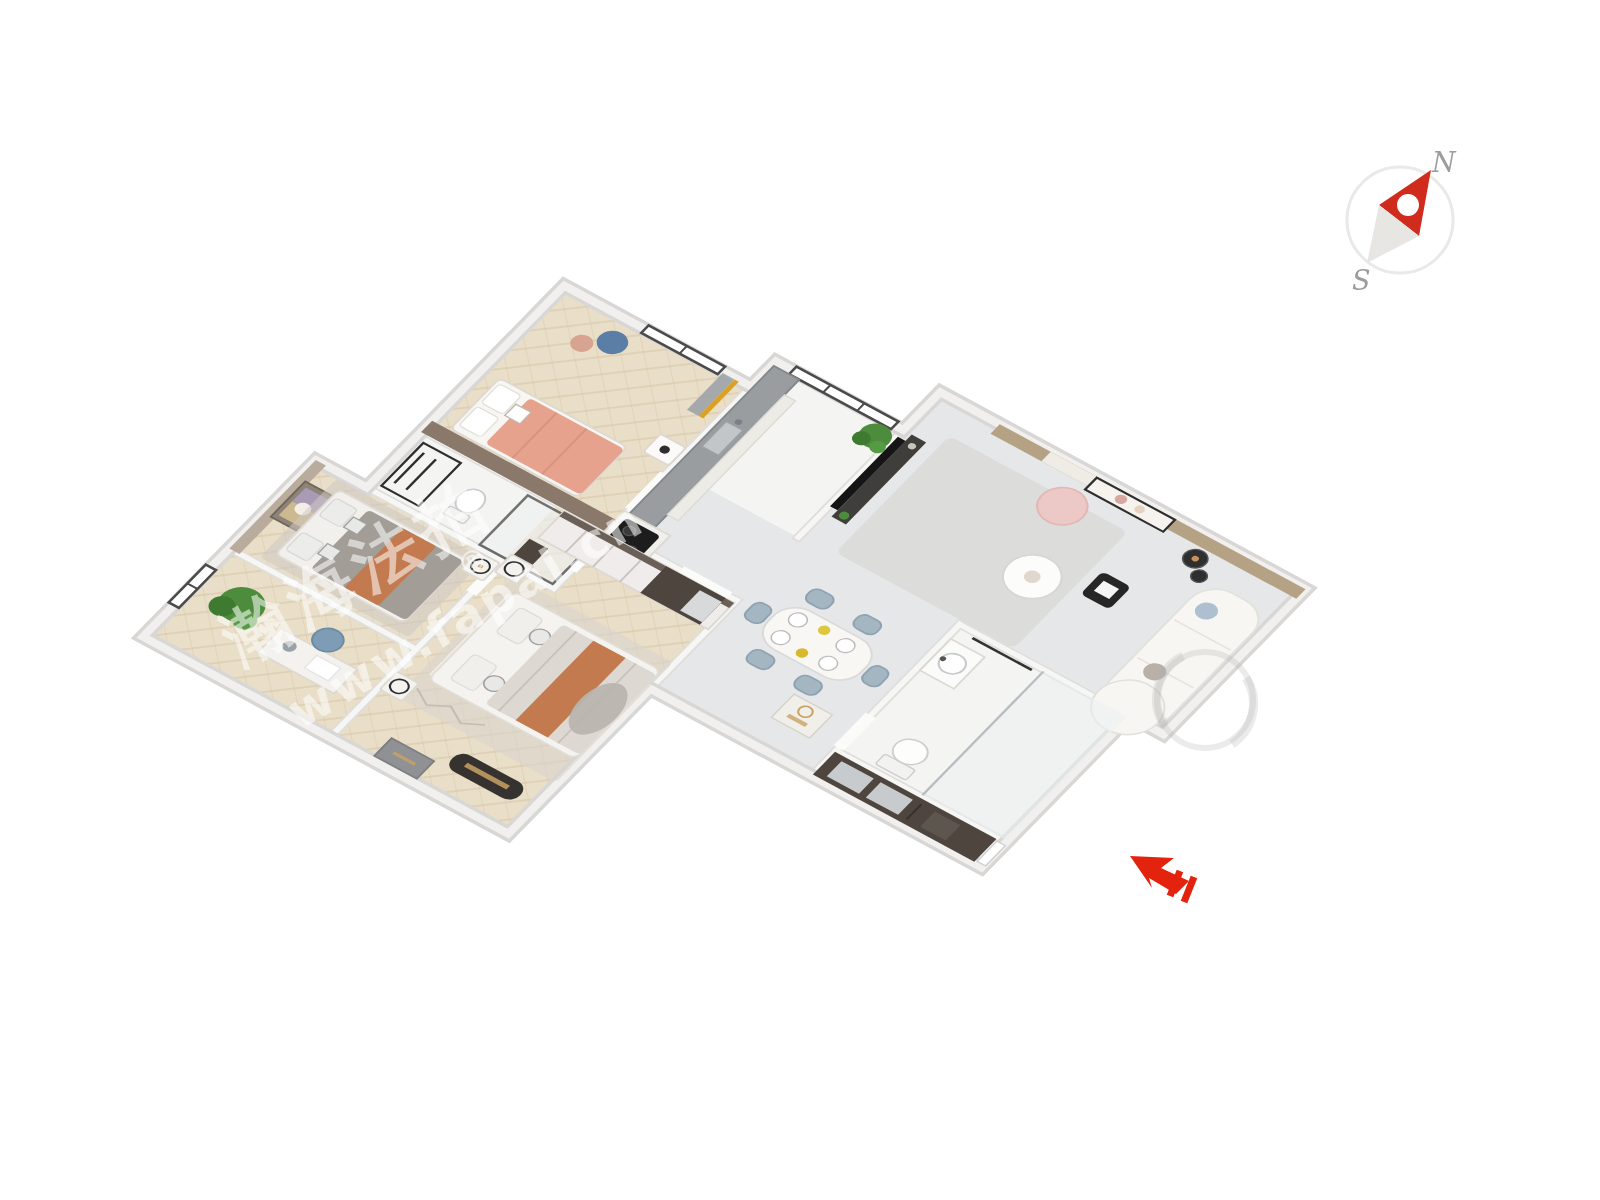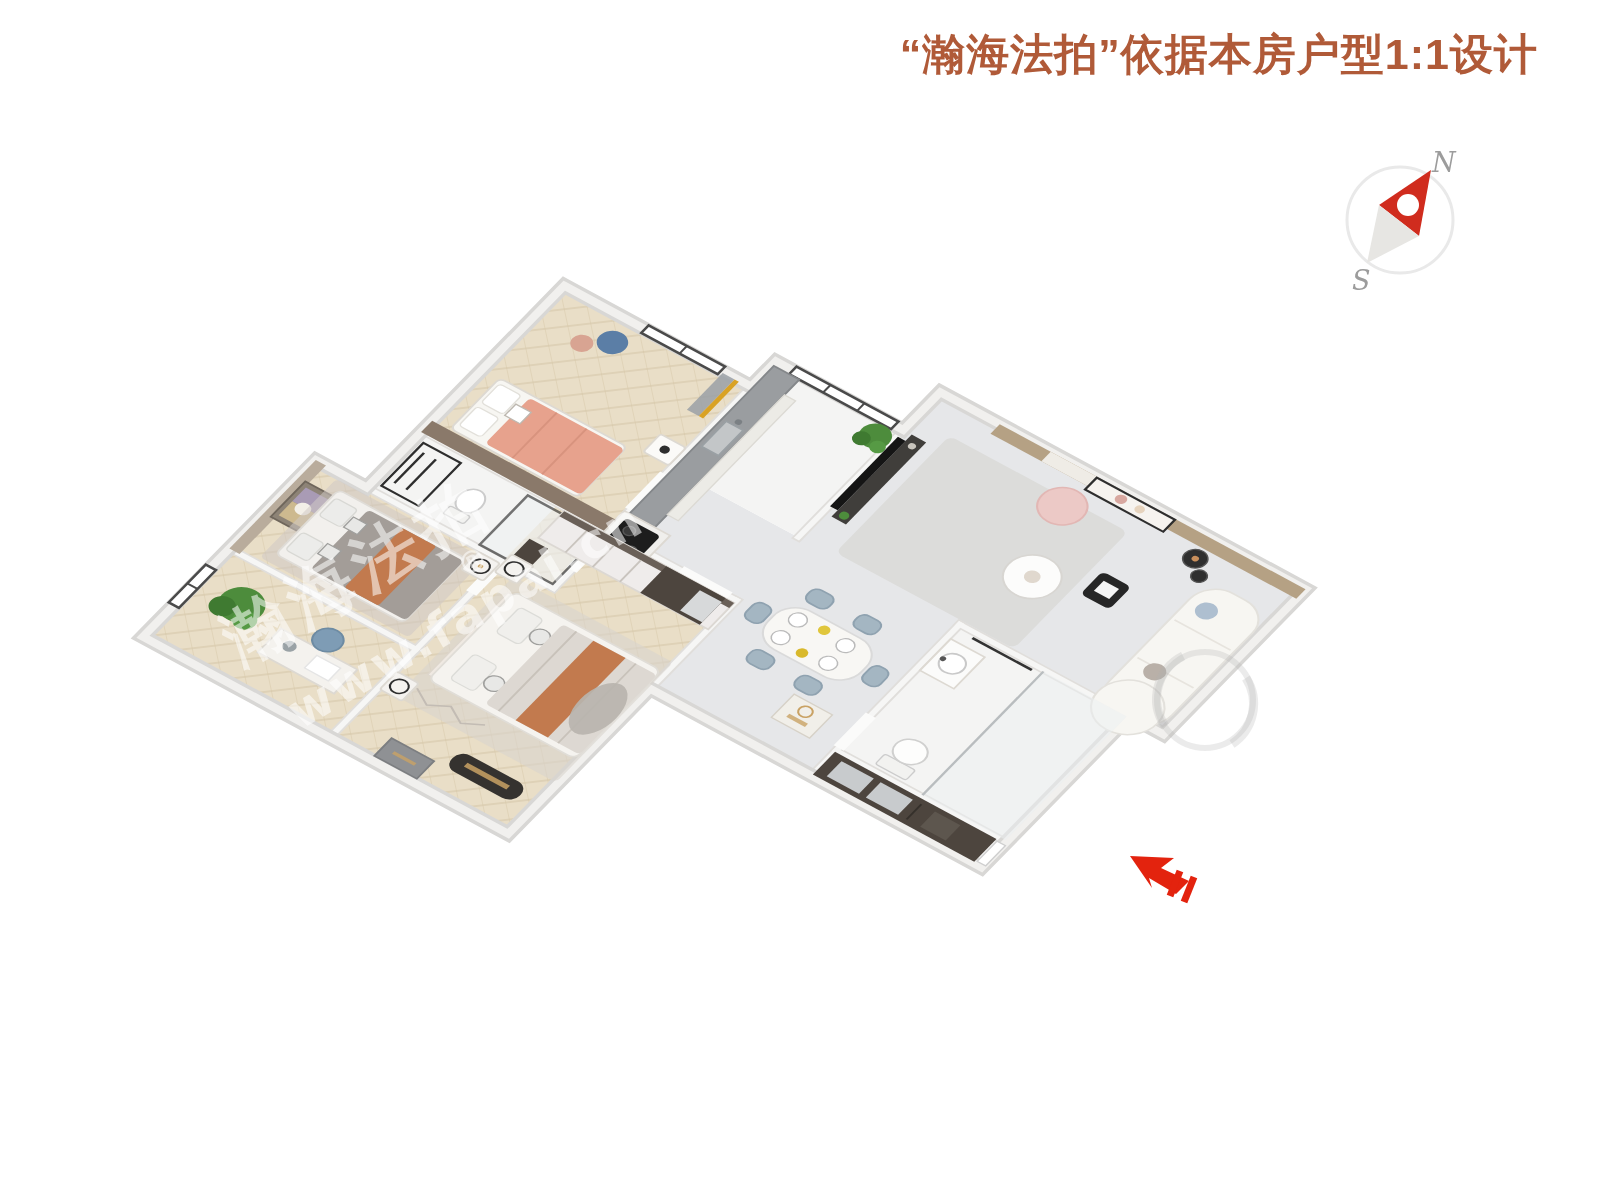--- a/index.html
+++ b/index.html
@@ -367,14 +367,13 @@
 
   <g>
     <polygon points="1130,856 1174,858 1161,868 1189,881 1176,894 1149,878 1152,888" style="fill:var(--arrow-red)"></polygon>
     <g style="stroke:var(--arrow-red)" stroke-width="7" stroke-linecap="butt">
       <line x1="1180" y1="871" x2="1170" y2="896"></line>
       <line x1="1194" y1="877" x2="1184" y2="902"></line>
     </g>
   </g>
 </svg>
 
-  <div class="design-title">“瀚海法拍”依据本房户型1:1设计</div>
 </div>
 
 </body></html>

